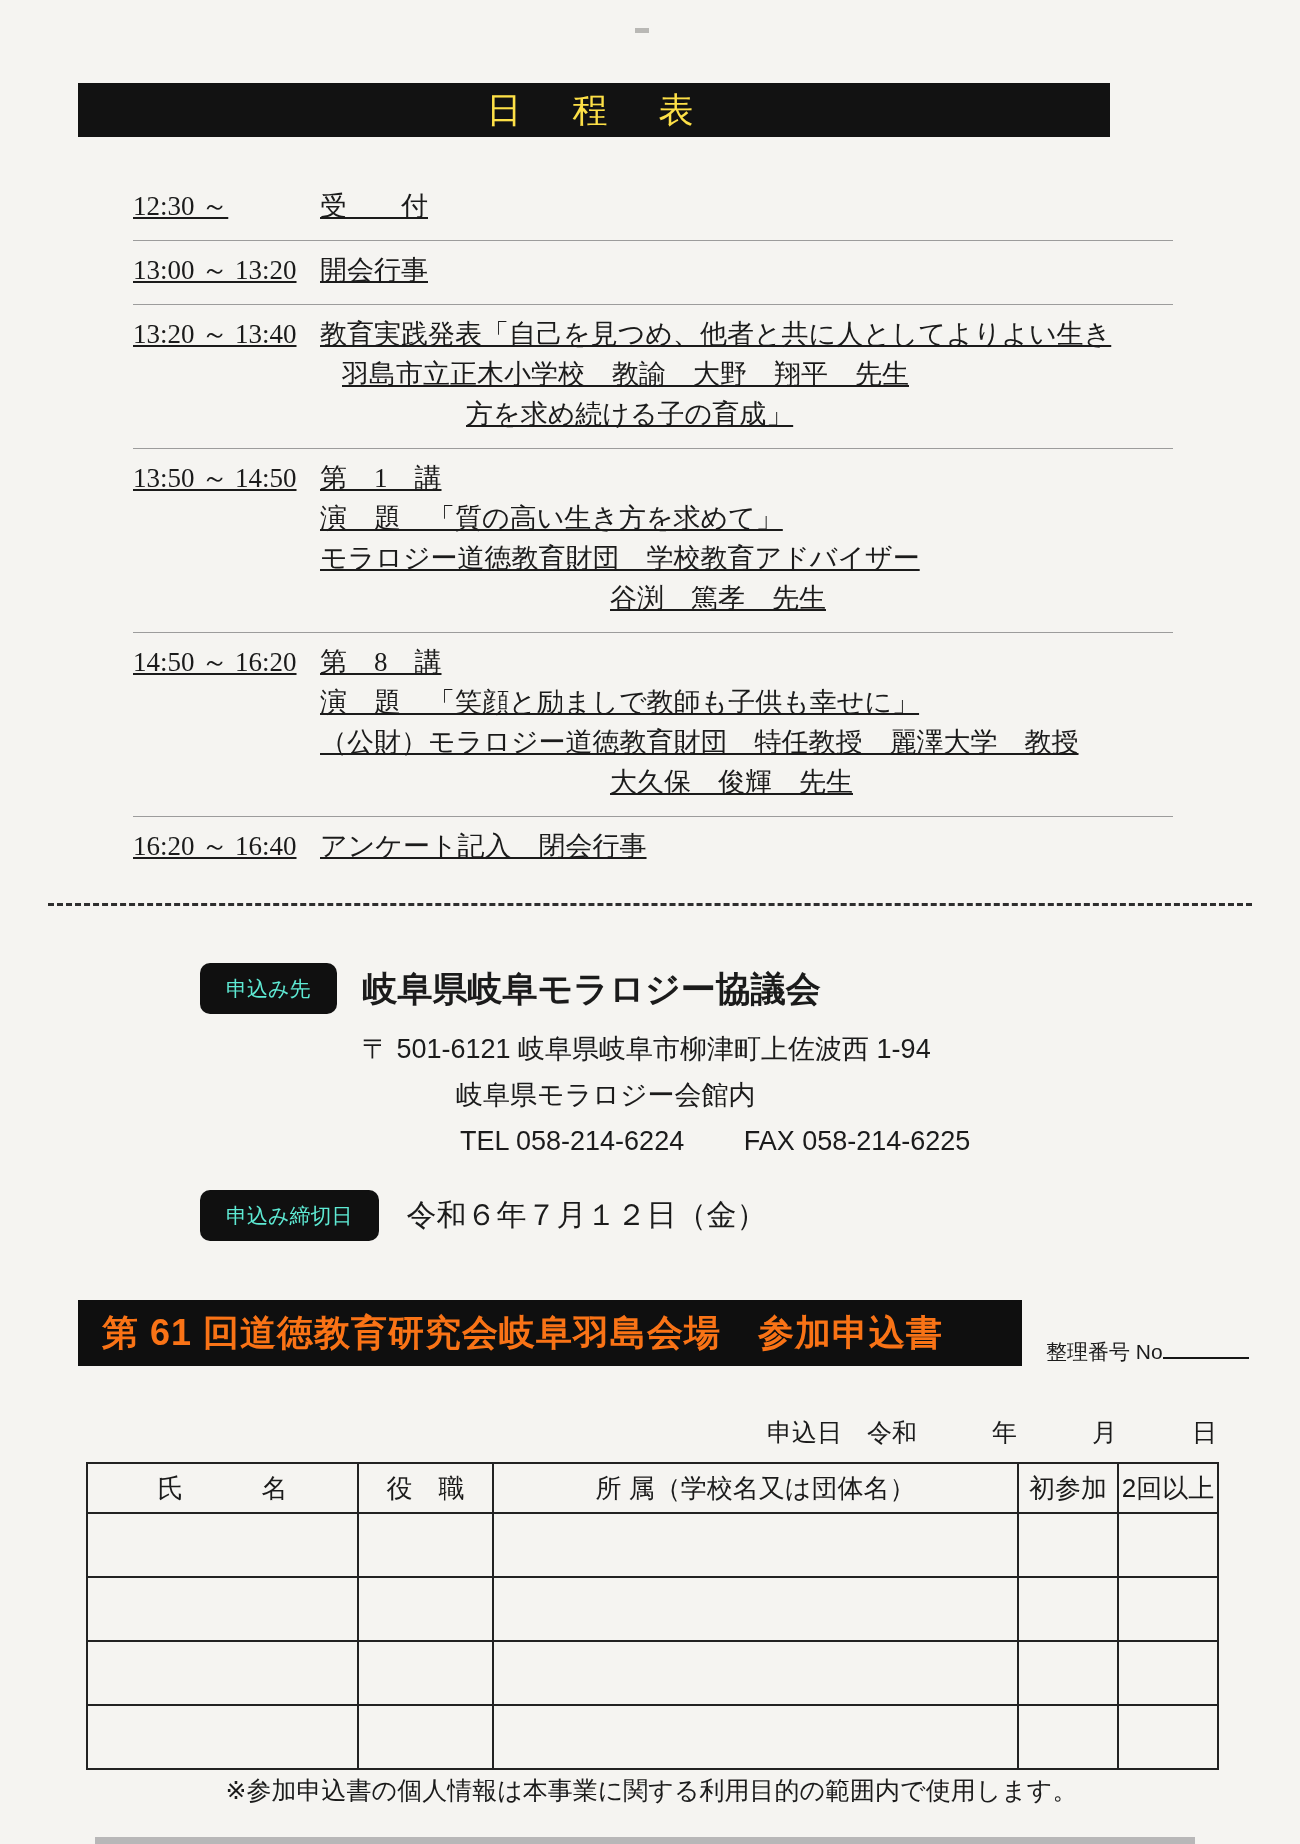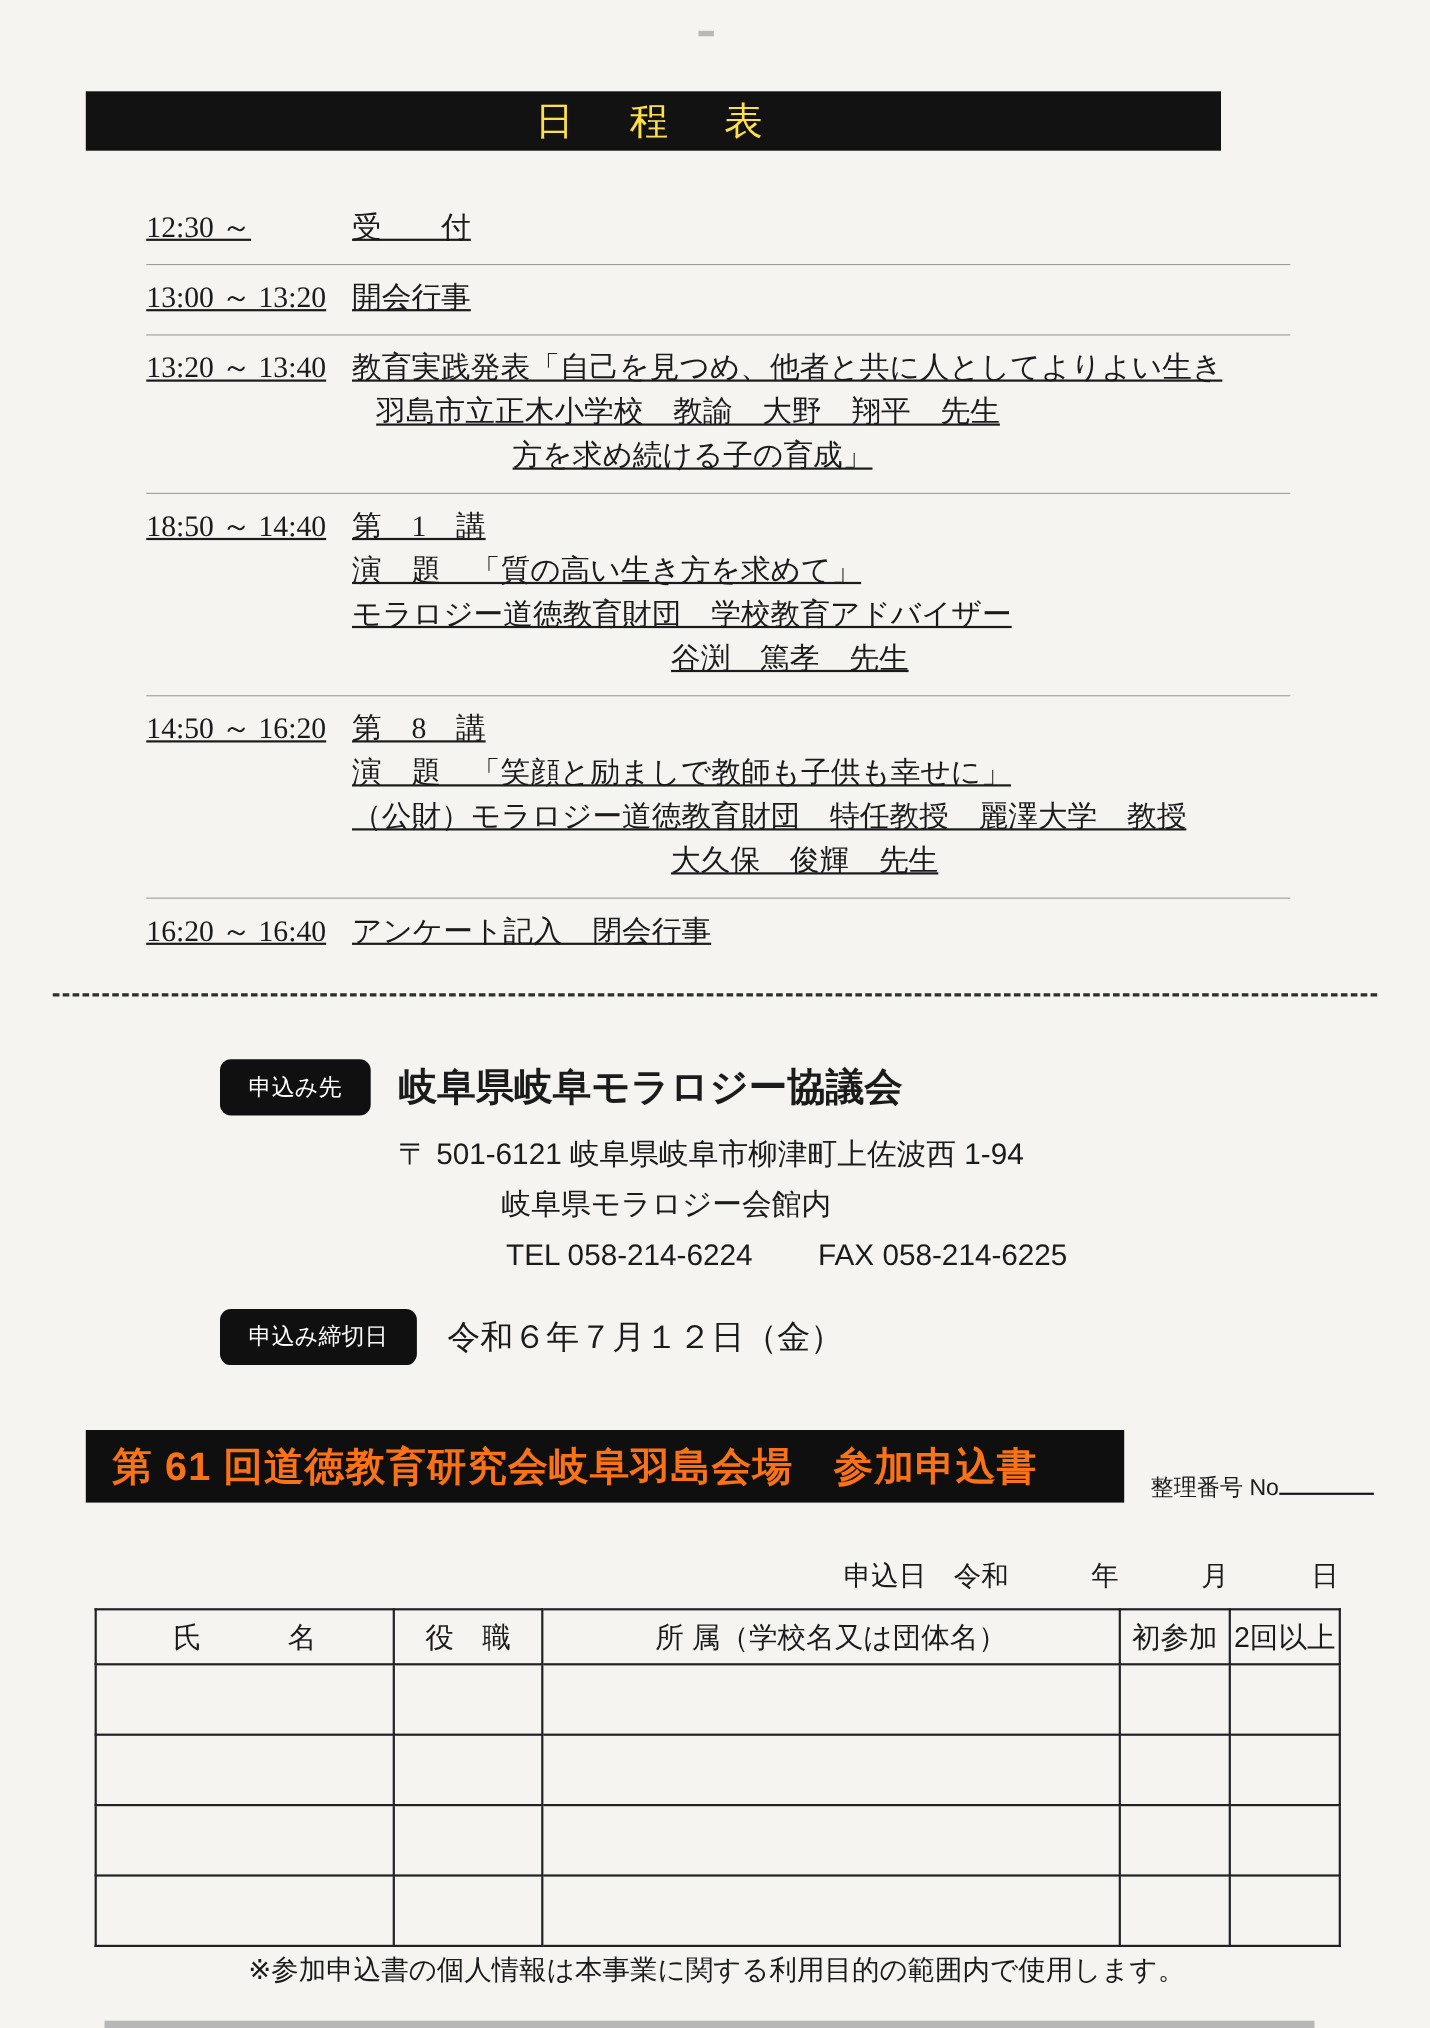--- a/index.html
+++ b/index.html
@@ -36,21 +36,21 @@
   
   .cut-line{
     position:absolute;left:48px;top:903px;width:1204px;height:0;
     border-top:3px dashed #2e2e2e;
   }
 
   
   .apply{position:absolute;left:200px;top:963px;width:1000px;}
   .apply-head{display:flex;align-items:flex-start;}
   .tag{
-    background:#101010;color:#ffffff;border-radius:10px;
+    background:#101010;color:#5eead4;border-radius:10px;
     font-size:21px;line-height:21px;padding:15px 26px;
     flex:0 0 auto;white-space:nowrap;
   }
   .org{margin-left:26px;font-size:35px;font-weight:bold;line-height:52px;white-space:nowrap;}
   .addr1{margin:12px 0 0 162px;font-size:27px;line-height:44px;white-space:nowrap;}
   .addr2{margin:2px 0 0 256px;font-size:27px;line-height:44px;white-space:nowrap;}
   .telfax{margin:2px 0 0 260px;font-size:27px;line-height:44px;white-space:nowrap;}
   .fax{margin-left:52px;}
 
   .deadline{position:absolute;left:200px;top:1190px;display:flex;align-items:center;}
@@ -125,21 +125,21 @@
       </div>
       <div class="sched-row">
         <div class="sched-time">13:20 ～ 13:40</div>
         <div class="sched-content">
           <div class="sched-line">教育実践発表「自己を見つめ、他者と共に人としてよりよい生き</div>
           <div class="sched-line" style="margin-left: 22px;">羽島市立正木小学校　教諭　大野　翔平　先生</div>
           <div class="sched-line" style="margin-left: 146px;">方を求め続ける子の育成」</div>
         </div>
       </div>
       <div class="sched-row">
-        <div class="sched-time">18:50 ～ 14:40</div>
+        <div class="sched-time">13:50 ～ 14:50</div>
         <div class="sched-content">
           <div class="sched-line">第　1　講</div>
           <div class="sched-line">演　題　「質の高い生き方を求めて」</div>
           <div class="sched-line">モラロジー道徳教育財団　学校教育アドバイザー</div>
           <div class="sched-line" style="margin-left: 290px;">谷渕　篤孝　先生</div>
         </div>
       </div>
       <div class="sched-row">
         <div class="sched-time">14:50 ～ 16:20</div>
         <div class="sched-content">

